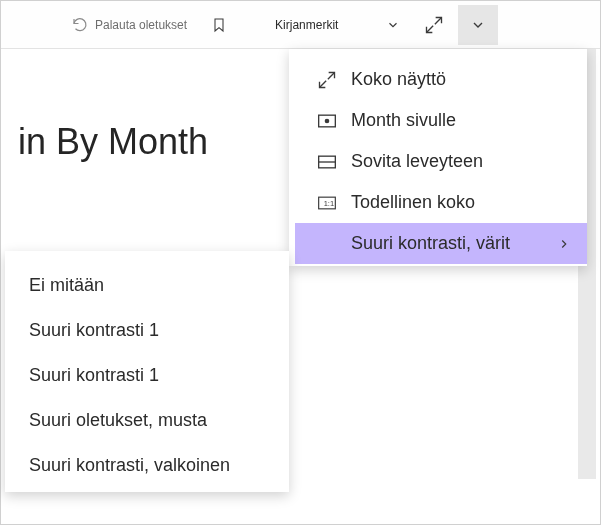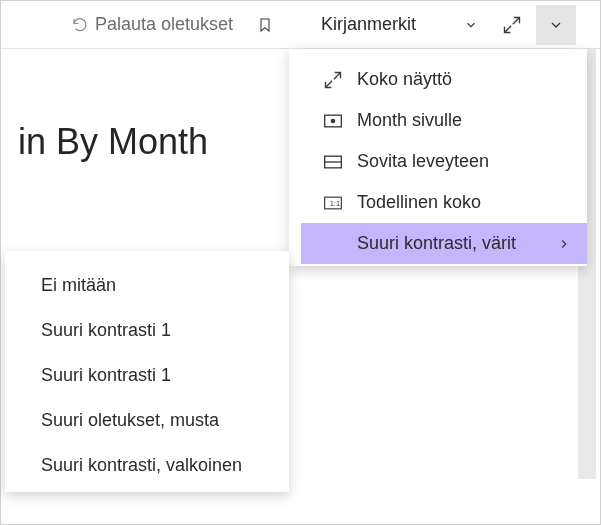--- a/index.html
+++ b/index.html
@@ -26,21 +26,21 @@
       gap: 4px;
       background: #fefefe;
       position: relative;
     }
     .toolbar-btn {
       display: flex;
       align-items: center;
       gap: 6px;
       padding: 6px 10px;
       color: #6e6e6e;
-      font-size: 18px;
+      font-size: 12px;
       cursor: pointer;
     }
     .toolbar-btn.dark { color: #2b2b2b; gap: 48px; }
     .toolbar-icon-btn {
       display: flex;
       align-items: center;
       justify-content: center;
       width: 40px;
       height: 40px;
       cursor: pointer;
@@ -65,21 +65,21 @@
       height: 430px;
       background: #e9e9e9;
     }
     .dropdown {
       position: absolute;
       top: 48px;
       left: 288px;
       width: 298px;
       background: #ffffff;
       box-shadow: 0 4px 12px rgba(0,0,0,0.18);
-      padding: 10px 0 2px 12px;
+      padding: 10px 0 2px 6px;
     }
     .dropdown-item {
       display: flex;
       align-items: center;
       gap: 14px;
       padding: 10px 16px 10px 22px;
       font-size: 18px;
       color: #2b2b2b;
       cursor: pointer;
     }
@@ -90,21 +90,21 @@
     .submenu {
       position: absolute;
       top: 250px;
       left: 4px;
       width: 284px;
       background: #ffffff;
       box-shadow: 0 4px 12px rgba(0,0,0,0.18);
       padding: 12px 0 4px 0;
     }
     .submenu-item {
-      padding: 12px 36px;
+      padding: 12px 24px;
       font-size: 18px;
       color: #2b2b2b;
       cursor: pointer;
     }
     .icon-svg { display: block; }
   </style>
 </head>
 <body>
 
 <div class="outer">

